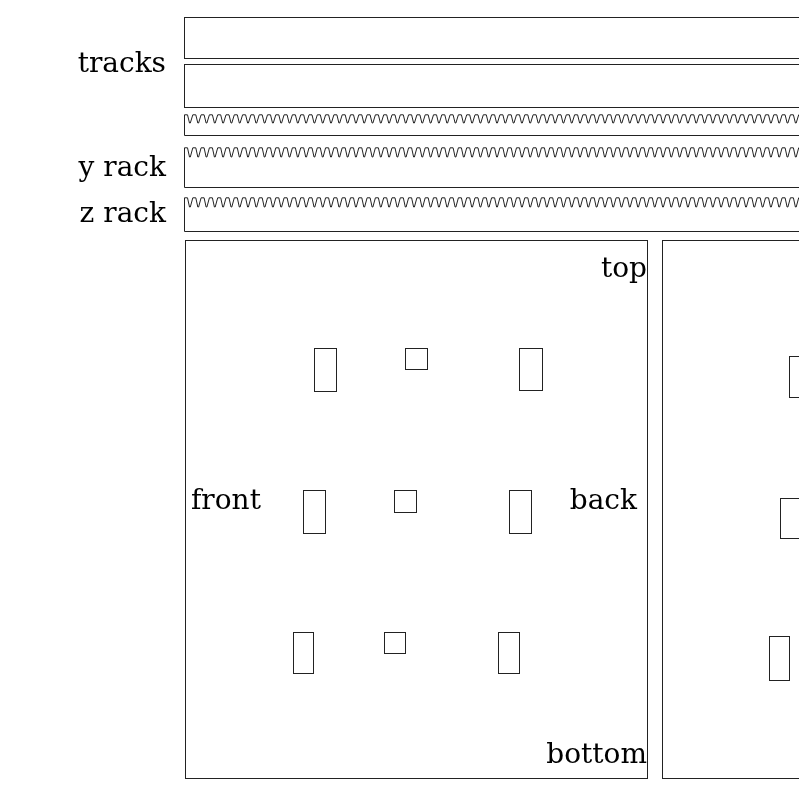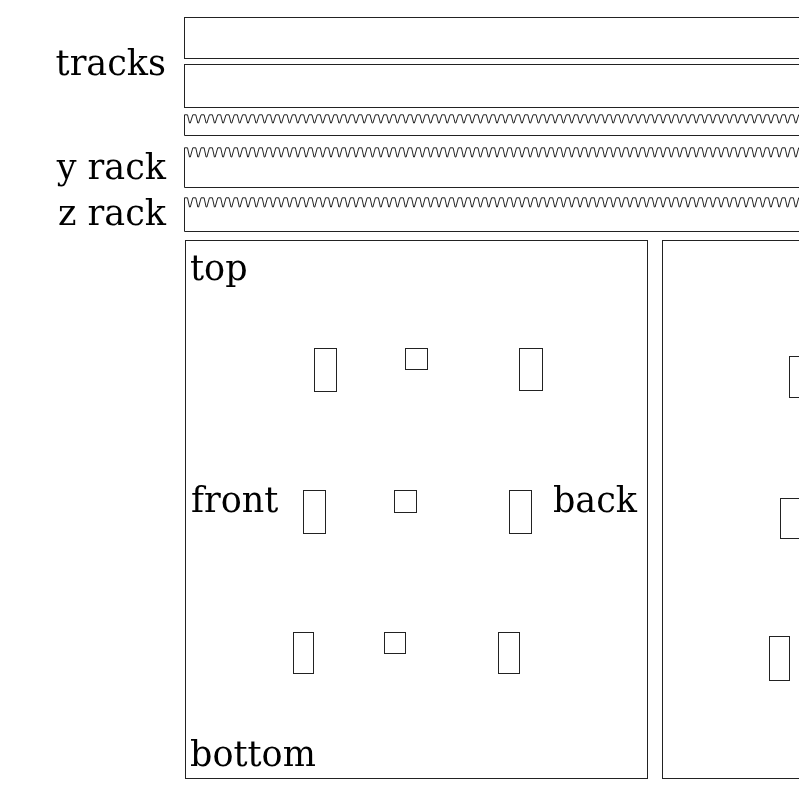--- a/index.html
+++ b/index.html
@@ -11,21 +11,21 @@
   #stage{
     position:relative;
     width:799px;height:797px;
     overflow:hidden;
     background:var(--bg);
     font-family:"DejaVu Serif", serif;
     color:var(--text);
   }
   .lbl{
     position:absolute;
-    font-size:35px;
+    font-size:28px;
     line-height:42px;
     white-space:nowrap;
     color:var(--text);
   }
   .row-lbl{
     left:0;width:166px;text-align:right;
   }
   .outline{
     position:absolute;
     border:1px solid var(--stroke);
@@ -40,21 +40,21 @@
     position:absolute;
     border:1px solid var(--stroke);
     box-sizing:border-box;
   }
   .slot{
     position:absolute;
     border:1px solid var(--stroke);
     box-sizing:border-box;
     background:transparent;
   }
-  .center-x{left:4px;right:0;text-align:left;}
+  .center-x{left:16px;right:0;text-align:right;}
 </style>
 </head>
 <body>
 
 <div id="stage">
 
   <div class="lbl row-lbl" style="top:42px">tracks</div>
   <div class="lbl row-lbl" style="top:146px">y rack</div>
   <div class="lbl row-lbl" style="top:192px">z rack</div>
 

